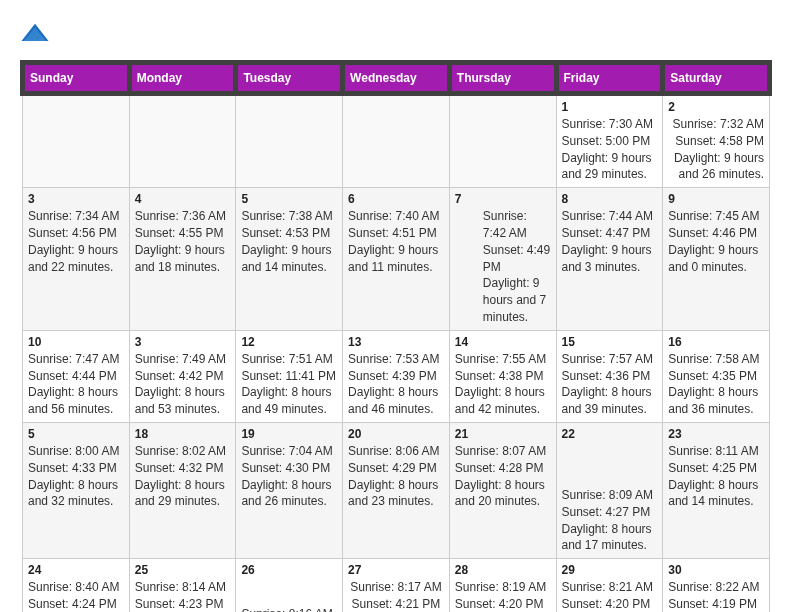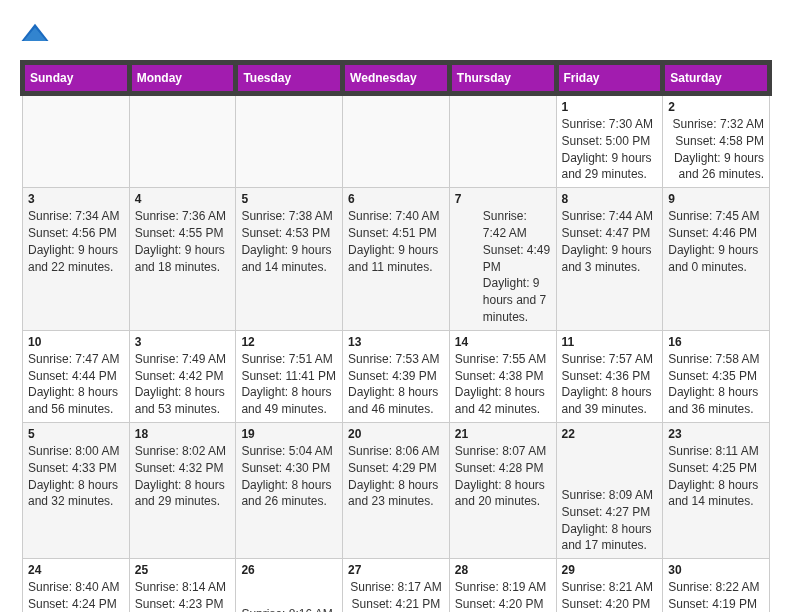--- a/index.html
+++ b/index.html
@@ -209,21 +209,21 @@
 Sunset: 4:39 PM
 Daylight: 8 hours and 46 minutes.</div>
         </td>
         <td>
           <span class="day-number">14</span>
           <div class="day-info" style="white-space: pre-line;">Sunrise: 7:55 AM
 Sunset: 4:38 PM
 Daylight: 8 hours and 42 minutes.</div>
         </td>
         <td>
-          <span class="day-number">11</span>
+          <span class="day-number">15</span>
           <div class="day-info" style="white-space: pre-line;">Sunrise: 7:57 AM
 Sunset: 4:36 PM
 Daylight: 8 hours and 39 minutes.</div>
         </td>
         <td>
           <span class="day-number">16</span>
           <div class="day-info" style="white-space: pre-line;">Sunrise: 7:58 AM
 Sunset: 4:35 PM
 Daylight: 8 hours and 36 minutes.</div>
         </td>
@@ -236,21 +236,21 @@
 Daylight: 8 hours and 32 minutes.</div>
         </td>
         <td>
           <span class="day-number">18</span>
           <div class="day-info" style="white-space: pre-line;">Sunrise: 8:02 AM
 Sunset: 4:32 PM
 Daylight: 8 hours and 29 minutes.</div>
         </td>
         <td>
           <span class="day-number">19</span>
-          <div class="day-info" style="white-space: pre-line;">Sunrise: 5:04 AM
+          <div class="day-info" style="white-space: pre-line;">Sunrise: 7:04 AM
 Sunset: 4:30 PM
 Daylight: 8 hours and 26 minutes.</div>
         </td>
         <td>
           <span class="day-number">20</span>
           <div class="day-info" style="white-space: pre-line;">Sunrise: 8:06 AM
 Sunset: 4:29 PM
 Daylight: 8 hours and 23 minutes.</div>
         </td>
         <td>

